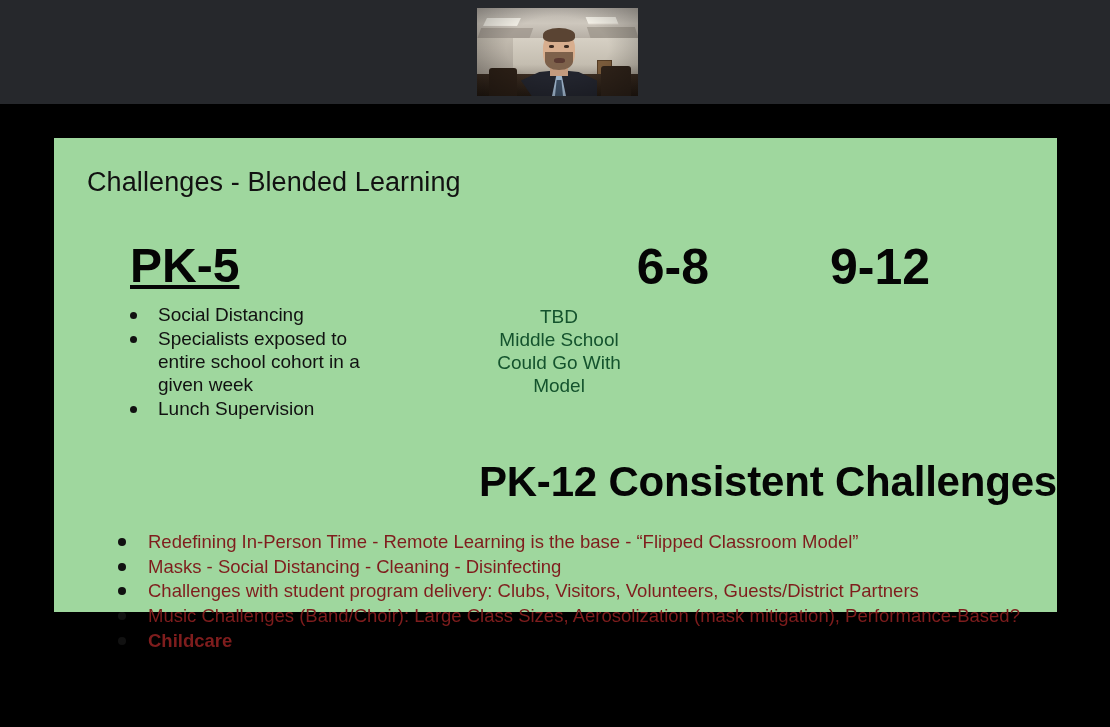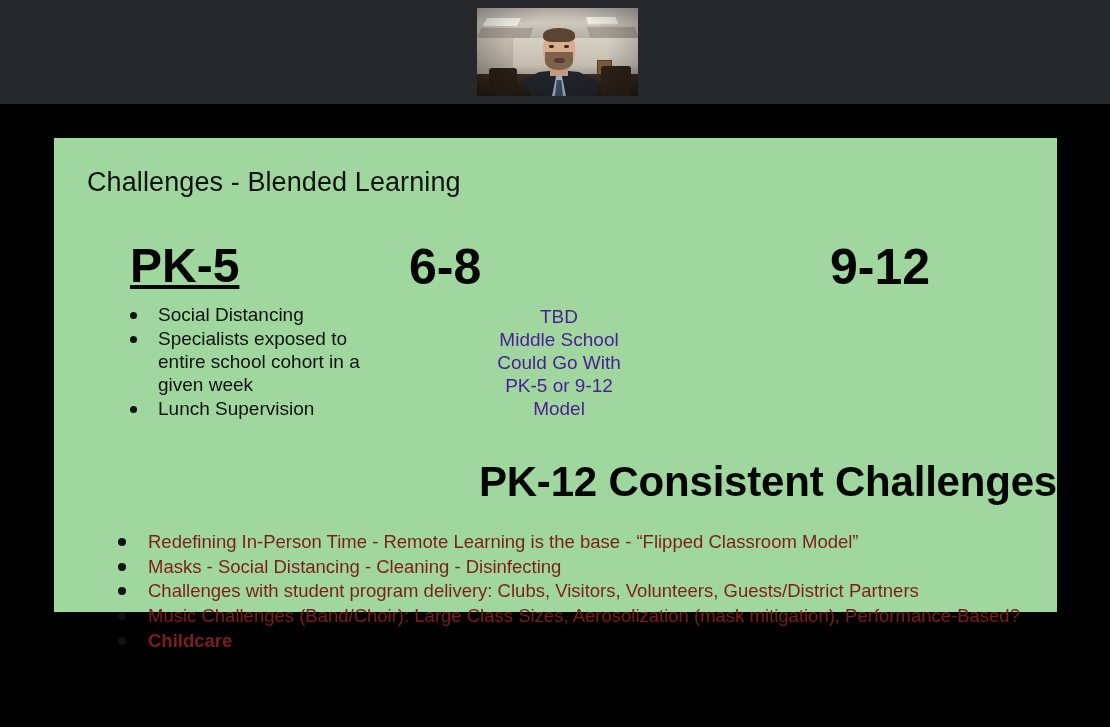--- a/index.html
+++ b/index.html
@@ -150,21 +150,21 @@
   #col-68   { left: 355px; width: 300px; }
   #col-912  { left: 670px; width: 312px; }
 
   .col-head {
     font-weight: bold;
     color: #050505;
     line-height: 1;
     margin: 0 0 14px 0;
   }
   #col-pk5 .col-head { font-size: 48px; padding-left: 36px; text-decoration: underline; }
-  #col-68  .col-head { font-size: 50px; text-align: left; }
+  #col-68  .col-head { font-size: 50px; text-align: right; }
   #col-912 .col-head { font-size: 50px; text-align: center; }
 
   .col-list {
     margin: 12px;
     padding: 0;
     list-style: none;
     font-size: 19px;
     line-height: 1.21;
     color: #111111;
   }
@@ -178,21 +178,21 @@
     position: absolute;
     left: 24px; top: 8px;
     width: 7px; height: 7px;
     border-radius: 50%;
     background: #111111;
   }
   #col-68 .center-block {
     text-align: center;
     font-size: 19px;
     line-height: 1.21;
-    color: #4c1d95;
+    color: #14532d;
   }
 
   #main-head {
     position: absolute;
     left: 0; top: 320px;
     width: 1003px;
     text-align: right;
     font-size: 42px;
     font-weight: bold;
     color: #050505;
@@ -267,21 +267,20 @@
         <li>Lunch Supervision</li>
       </ul>
     </div>
 
     <div class="col" id="col-68">
       <div class="col-head">6-8</div>
       <div class="center-block">
         <div>TBD</div>
         <div>Middle School</div>
         <div>Could Go With</div>
-        <div>PK-5 or 9-12</div>
         <div>Model</div>
       </div>
     </div>
 
     <div class="col" id="col-912">
       <div class="col-head">9-12</div>
     </div>
 
     <div id="main-head">PK-12 Consistent Challenges</div>
 

